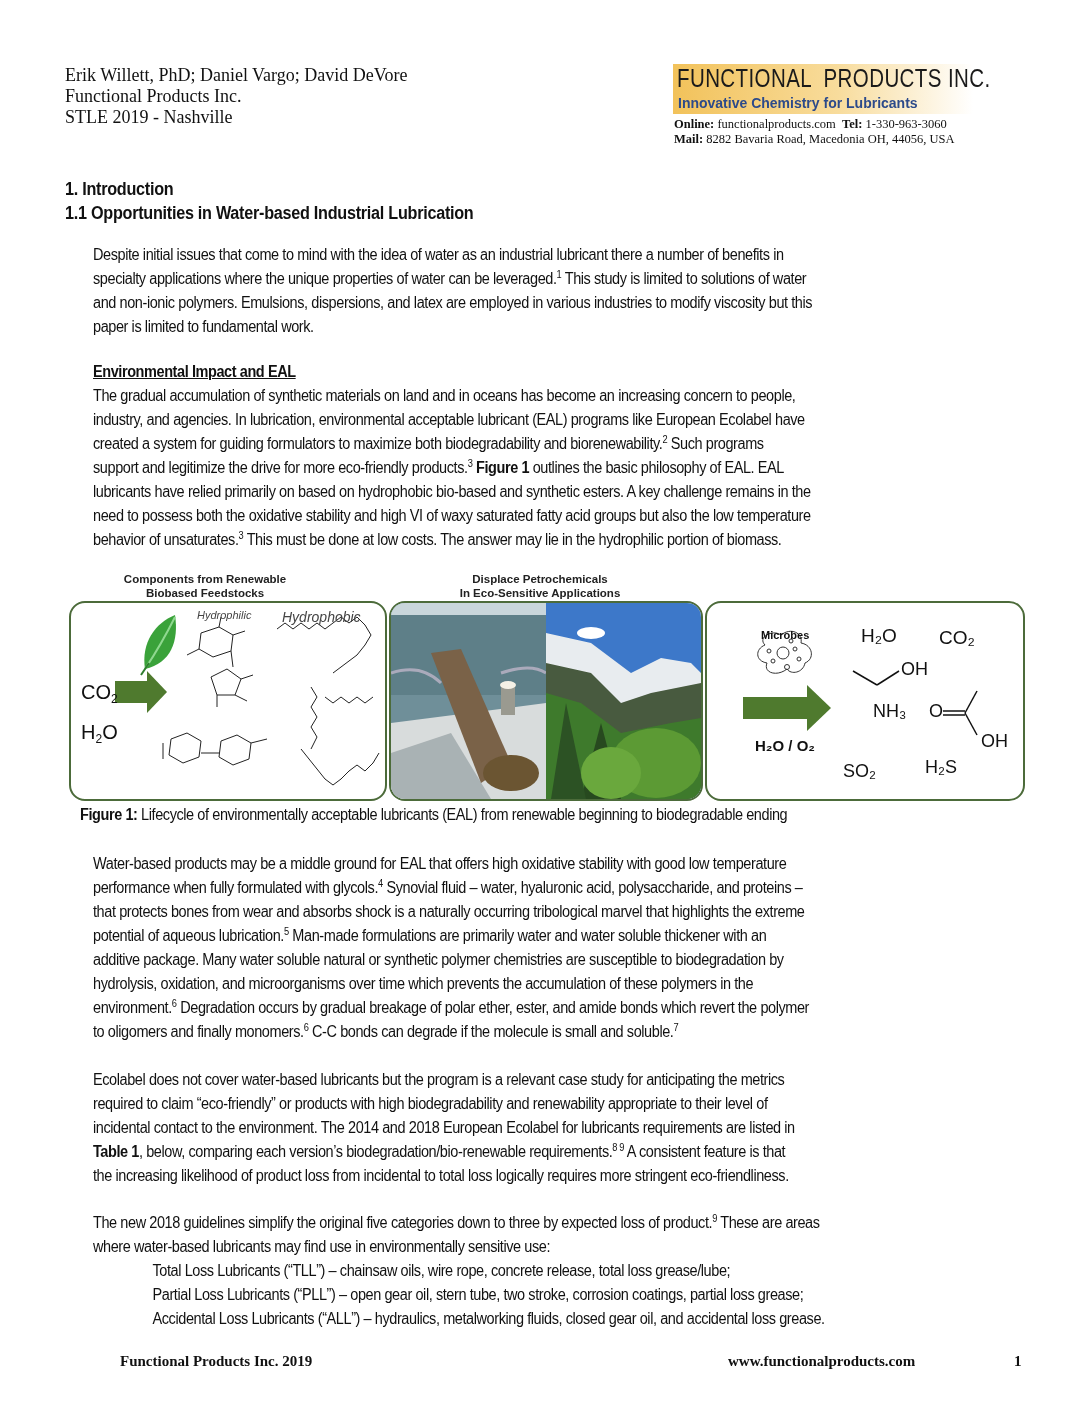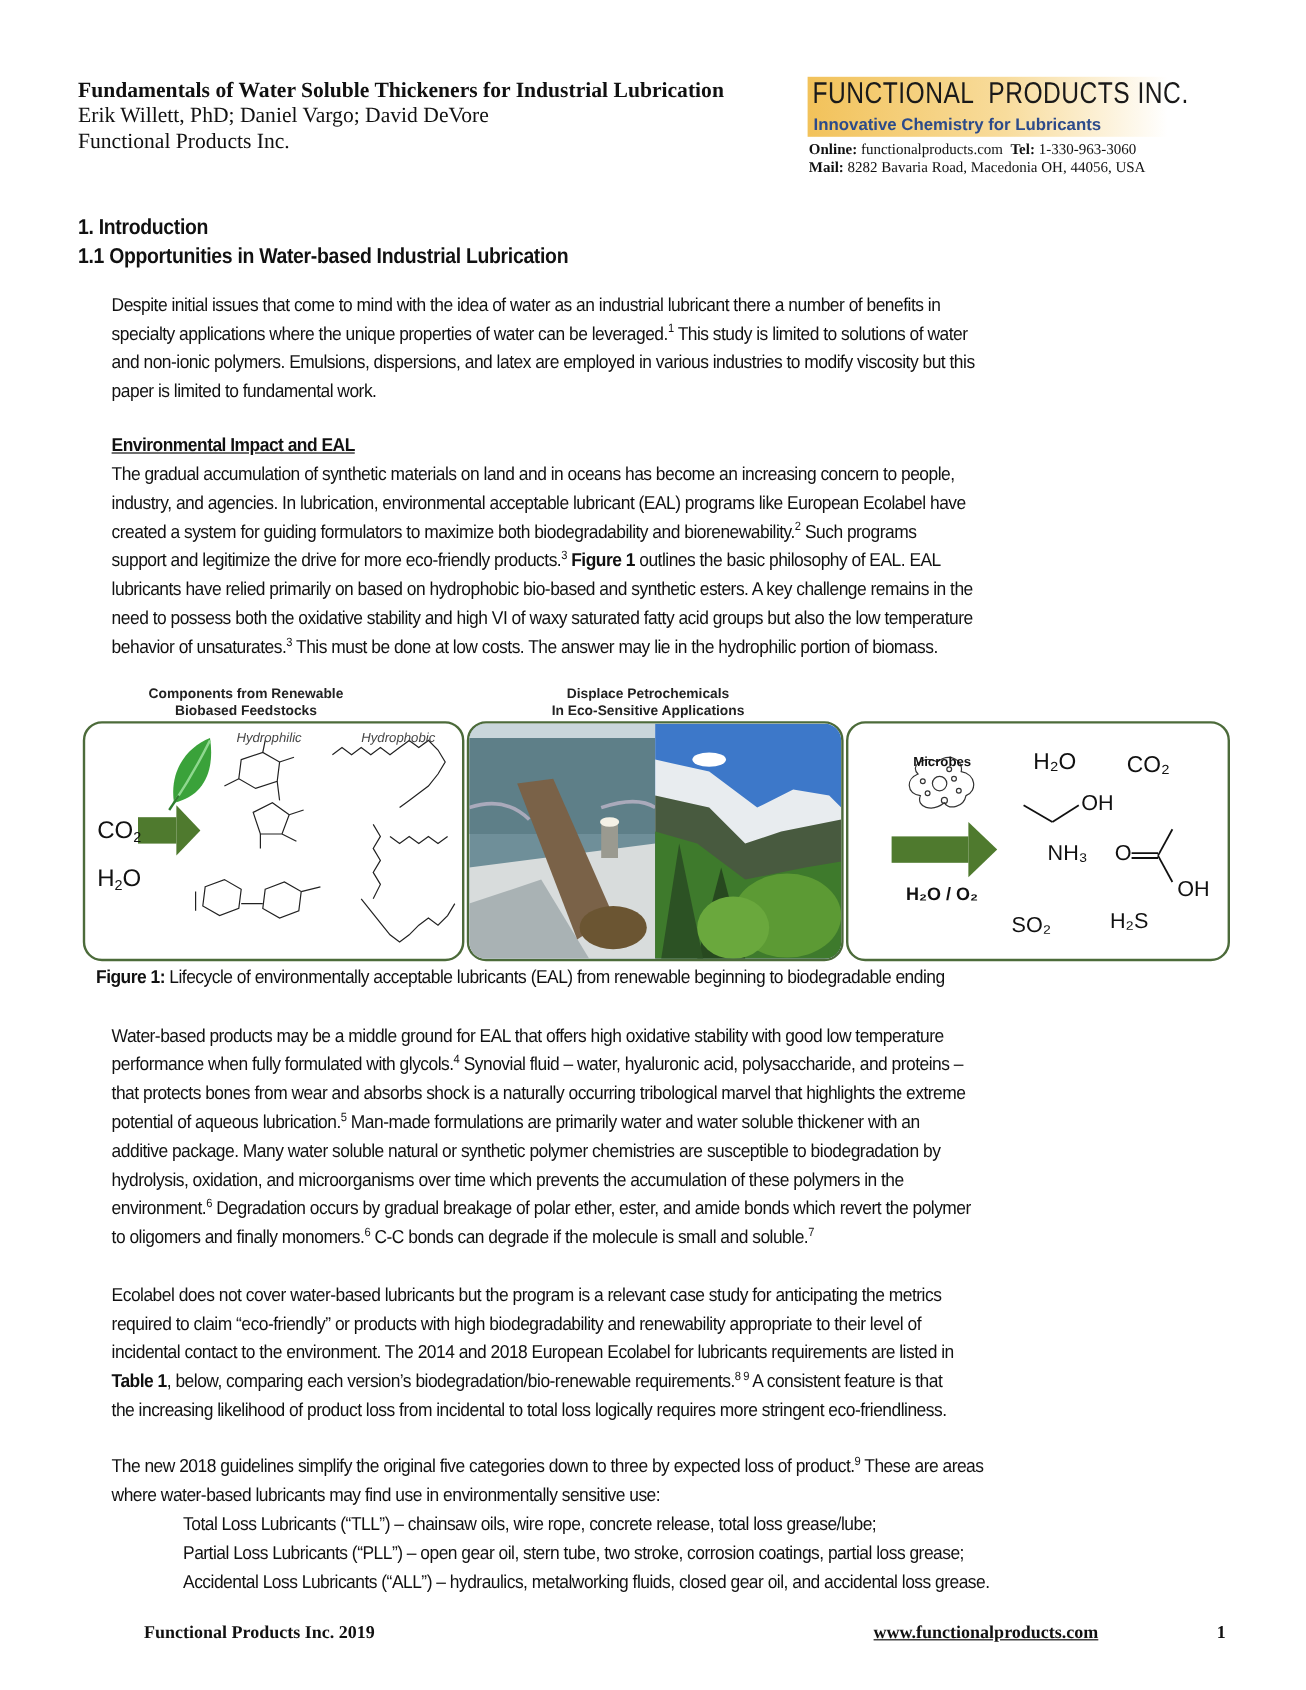--- a/index.html
+++ b/index.html
@@ -26,23 +26,23 @@
   .panel { position: absolute; border: 2px solid #4c6b3a; border-radius: 16px; background: #fff; overflow: hidden; }
   .chem { position: absolute; font-family: "Liberation Sans", sans-serif; color: #111; white-space: nowrap; }
   .chem sub { font-size: 60%; vertical-align: -4px; }
 
   #caption { position: absolute; left: 80px; top: 806px; font-family: "Liberation Sans", sans-serif; font-size: 15.6px; letter-spacing: -0.45px; white-space: nowrap; transform: scaleX(0.93); transform-origin: left top; }
 </style>
 </head>
 <body>
 
 <div id="header-left">
-  <div class="title">Fundamentals of Water Soluble Thickeners for Industrial Lubrication</div>
   <div>Erik Willett, PhD; Daniel Vargo; David DeVore</div>
   <div>Functional Products Inc.</div>
+  <div>STLE 2019 - Nashville</div>
 </div>
 
 <div id="logo">
   <div class="name" style="white-space:pre;">FUNCTIONAL  PRODUCTS INC.</div>
   <div class="tag">Innovative Chemistry for Lubricants</div>
 </div>
 
 <div id="contact">
   <div>
     <b>Online:</b>
@@ -117,21 +117,21 @@
       </g>
 
       <polyline points="206,26 214,20 222,26 230,20 238,26 246,20 254,26 262,20 270,14 278,20 286,14 294,22 300,32 294,42 286,52 278,58 270,64 262,70" stroke="#222" stroke-width="1" fill="none"></polyline>
       <polyline points="240,84 246,94 240,104 246,114 240,124 246,134 240,146" stroke="#222" stroke-width="1" fill="none"></polyline>
       <polyline points="254,94 262,100 270,94 278,100 286,94 294,100 302,94" stroke="#222" stroke-width="1" fill="none"></polyline>
       <polyline points="230,146 238,156 246,166 254,176 262,182 270,176 278,168 286,162 294,168 302,160 308,150" stroke="#222" stroke-width="1" fill="none"></polyline>
     </svg>
     <div class="chem" style="left:10px; top:78px; font-size:20px;"><span>CO</span><sub>2</sub></div>
     <div class="chem" style="left:10px; top:118px; font-size:20px;"><span>H</span><sub>2</sub><span>O</span></div>
     <div class="chem" style="left:126px; top:6px; font-size:11px; font-style:italic; color:#444;">Hydrophilic</div>
-    <div class="chem" style="left:230px; top:6px; font-size:11px; font-style:italic; color:#444;">Hydrophobic</div>
+    <div class="chem" style="left:211px; top:6px; font-size:14px; font-style:italic; color:#444;">Hydrophobic</div>
   </div>
 
   <div class="panel-title" style="left:370px; top:4px; width:210px;">
     <div>Displace Petrochemicals</div>
     <div>In Eco-Sensitive Applications</div>
   </div>
   <div class="panel" style="left:324px; top:33px; width:310px; height:196px;">
     <svg width="310" height="196" style="position:absolute;left:0;top:0;">
 
       <g>
@@ -227,17 +227,17 @@
 
 <div class="para" style="top:1211px;">
   <span class="line"><span>The new 2018 guidelines simplify the original five categories down to three by expected loss of product.</span><sup>9</sup><span> These are areas</span></span>
   <span class="line">where water-based lubricants may find use in environmentally sensitive use:</span>
   <span class="line" style="padding-left:64px;">Total Loss Lubricants (“TLL”) – chainsaw oils, wire rope, concrete release, total loss grease/lube;</span>
   <span class="line" style="padding-left:64px;">Partial Loss Lubricants (“PLL”) – open gear oil, stern tube, two stroke, corrosion coatings, partial loss grease;</span>
   <span class="line" style="padding-left:64px;">Accidental Loss Lubricants (“ALL”) – hydraulics, metalworking fluids, closed gear oil, and accidental loss grease.</span>
 </div>
 
 <div id="footer-left" style="left:120px;" class="footer-item">Functional Products Inc. 2019</div>
-<div id="footer-center" style="left:728px;text-decoration:underline;" class="footer-item">www.functionalproducts.com</div>
+<div id="footer-center" style="left:728px;" class="footer-item">www.functionalproducts.com</div>
 <div id="footer-page" style="left:1014px;" class="footer-item">1</div>
 <style>
   .footer-item { position: absolute; top: 1353px; font-family: "Liberation Serif", serif; font-weight: bold; font-size: 15px; white-space: nowrap; }
 </style>
 
 </body></html>

